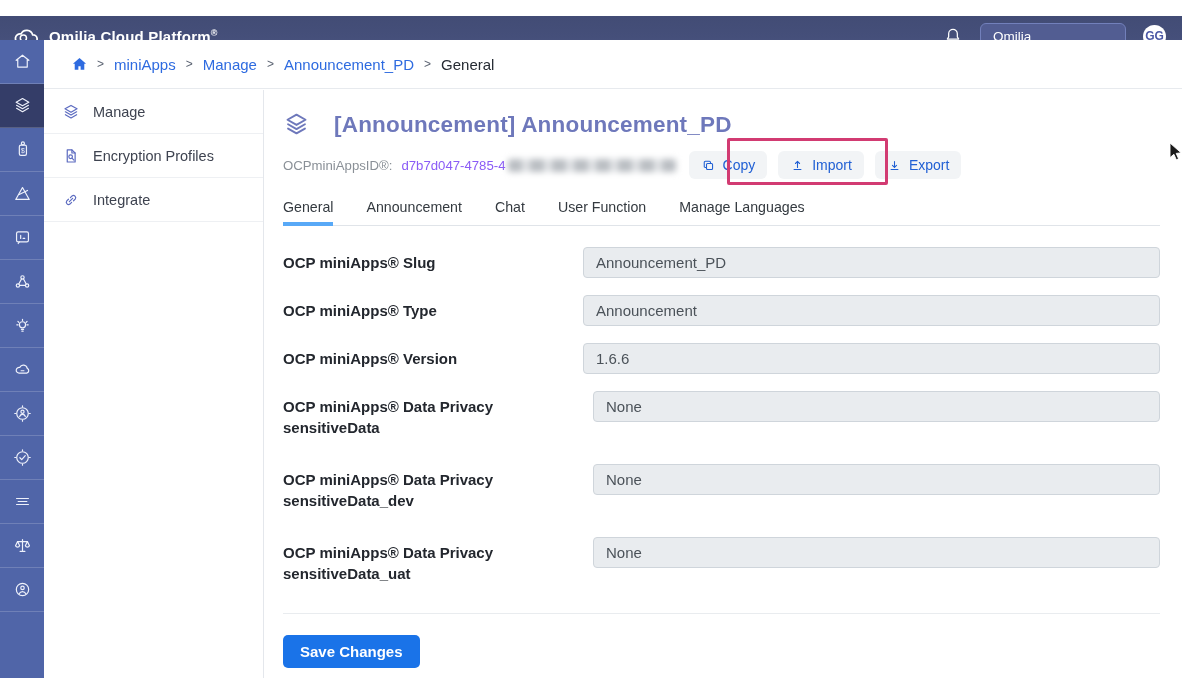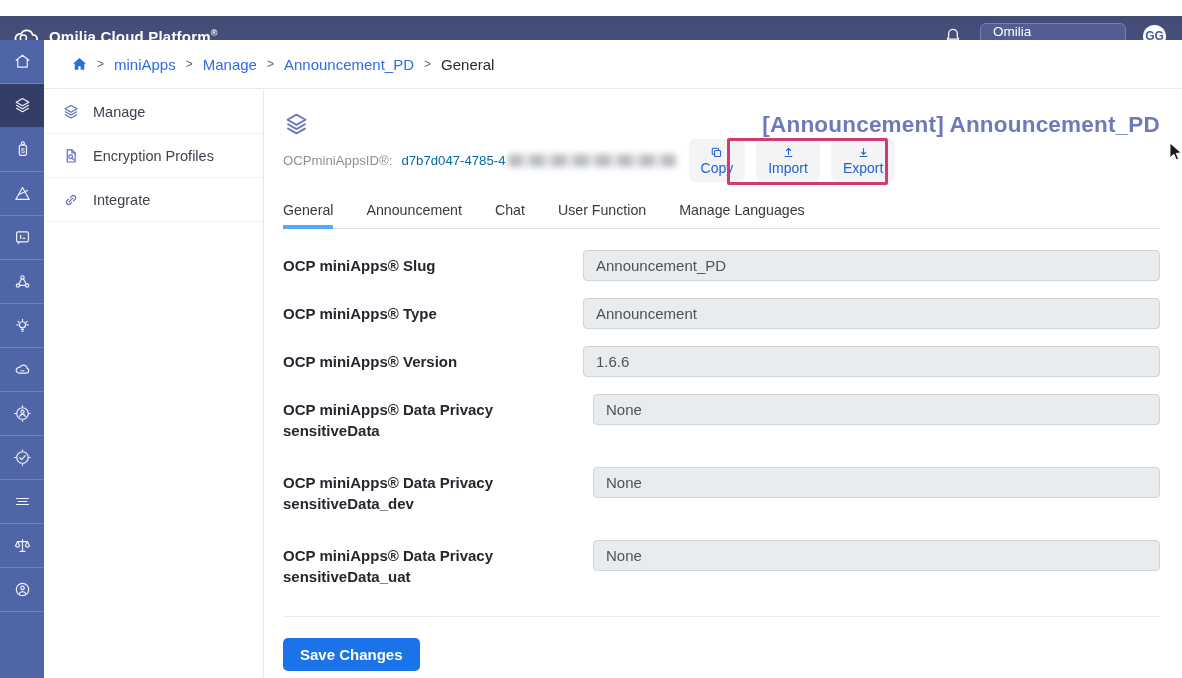--- a/index.html
+++ b/index.html
@@ -8,21 +8,21 @@
 
   
   .topbar { position:absolute; top:16px; left:0; right:0; height:40px;
     background:linear-gradient(180deg,#424c75 0%, var(--topbar-bg,#454f7a) 55%, #505c8a 100%);
     display:flex; align-items:center; padding:0 16px 0 13px; }
   .brand { display:flex; align-items:center; gap:9px; color:#fff; }
   .brand-text { font-size:15px; font-weight:bold; letter-spacing:.2px; }
   .brand-text sup { font-size:9px; }
   .topbar-right { margin-left:auto; display:flex; align-items:center; gap:17px; }
   .org-select { width:146px; height:27px; border:1px solid #7280bb; background:#525d92;
-    border-radius:6px; color:#fff; font-size:13.5px; display:flex; align-items:flex-start;
+    border-radius:6px; color:#fff; font-size:13.5px; display:flex; align-items:center;
     padding-left:12px; cursor:pointer; }
   .avatar { width:23px; height:23px; border-radius:50%; background:#fff; color:#4a57a5;
     font-size:12px; font-weight:bold; display:flex; align-items:center; justify-content:center; }
 
   
   .rail { position:absolute; top:40px; left:0; width:44px; bottom:0; background:var(--rail-bg,#5065a8); }
   .rail-item { height:44px; display:flex; align-items:center; justify-content:center;
     border-bottom:1px solid rgba(255,255,255,.18); cursor:pointer; color:#eef1fb; }
   .rail-item.active { background:var(--rail-active-bg,#343d68); }
   .rail-item svg { stroke:#eef1fb; fill:none; stroke-width:1.5; stroke-linecap:round; stroke-linejoin:round; }
@@ -39,33 +39,33 @@
   .subnav { position:absolute; top:90px; left:44px; width:220px; bottom:0; background:#fff;
     border-right:1px solid #e4e7ec; }
   .subnav-item { height:44px; display:flex; align-items:center; gap:13px; padding-left:18px;
     border-bottom:1px solid #eef0f3; font-size:14.5px; color:#3e4350; cursor:pointer; }
   .subnav-item svg { stroke:var(--subnav-icon,#5c6bc0); fill:none; stroke-width:1.6;
     stroke-linecap:round; stroke-linejoin:round; }
 
   
   .content { position:absolute; top:90px; left:264px; right:0; bottom:0; background:#fff;
     padding:21px 22px 0 19px; overflow:hidden; }
-  .title-row { display:flex; align-items:center; gap:1px; margin-bottom:1px;justify-content:space-between; }
+  .title-row { display:flex; align-items:center; gap:24px; margin-bottom:13px; }
   .title-row svg { stroke:var(--title-purple,#6e78bb); fill:none; stroke-width:1.7;
     stroke-linecap:round; stroke-linejoin:round; }
   .page-title { font-size:22.5px; font-weight:600; color:var(--title-purple,#6e78bb); letter-spacing:.2px; }
 
   .id-row { display:flex; align-items:center; margin-bottom:20px; }
   .id-label { font-size:13.2px; color:#8a9097; margin-right:9px; }
-  .id-value { font-size:13.2px; color:#0369a1; }
+  .id-value { font-size:13.2px; color:#8b5cf6; }
   .id-blur { width:168px; height:13px; margin-left:2px; border-radius:3px;
     background:repeating-linear-gradient(90deg,#b9bdc2 0 14px,#e2e4e7 14px 22px); filter:blur(3px); }
-  .chip { display:inline-flex; align-items:center; padding:6px 12px; margin-left:11px;
+  .chip { display:inline-flex; align-items:center; gap:7px; padding:6px 12px; margin-left:11px;
     background:var(--chip-bg,#f2f4f6); border:none; border-radius:6px; cursor:pointer;
-    color:var(--accent-blue,#2160d4); font-size:14px; font-family:inherit;flex-direction:column; }
+    color:var(--accent-blue,#2160d4); font-size:14px; font-family:inherit; }
   .chip svg { stroke:var(--accent-blue,#2160d4); fill:none; stroke-width:1.7;
     stroke-linecap:round; stroke-linejoin:round; }
   .chip.first { margin-left:13px; }
 
   .annotation-box { position:absolute; left:727px; top:138px; width:161px; height:47px;
     border:3px solid var(--annotation-pink,#d23b72); border-radius:2px; pointer-events:none; }
 
   .tabs { display:flex; gap:33px; border-bottom:1px solid #e0e4e9; margin-bottom:21px; }
   .tab { font-size:14.2px; color:#343a40; padding-bottom:10px; position:relative; cursor:pointer; }
   .tab.active::after { content:""; position:absolute; left:0; right:0; bottom:-1px; height:4px;

